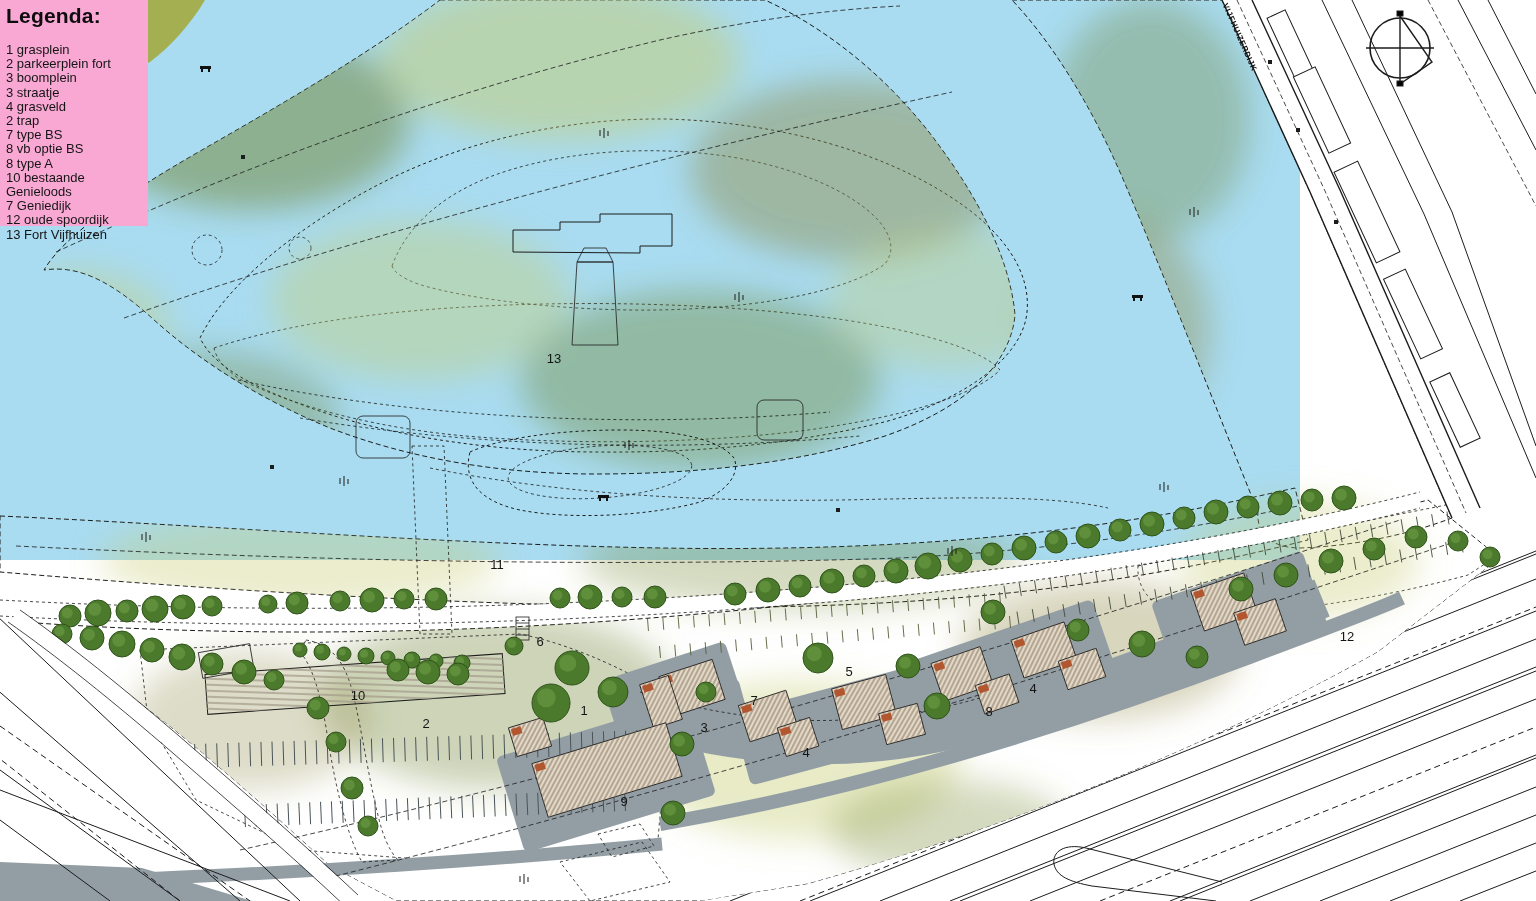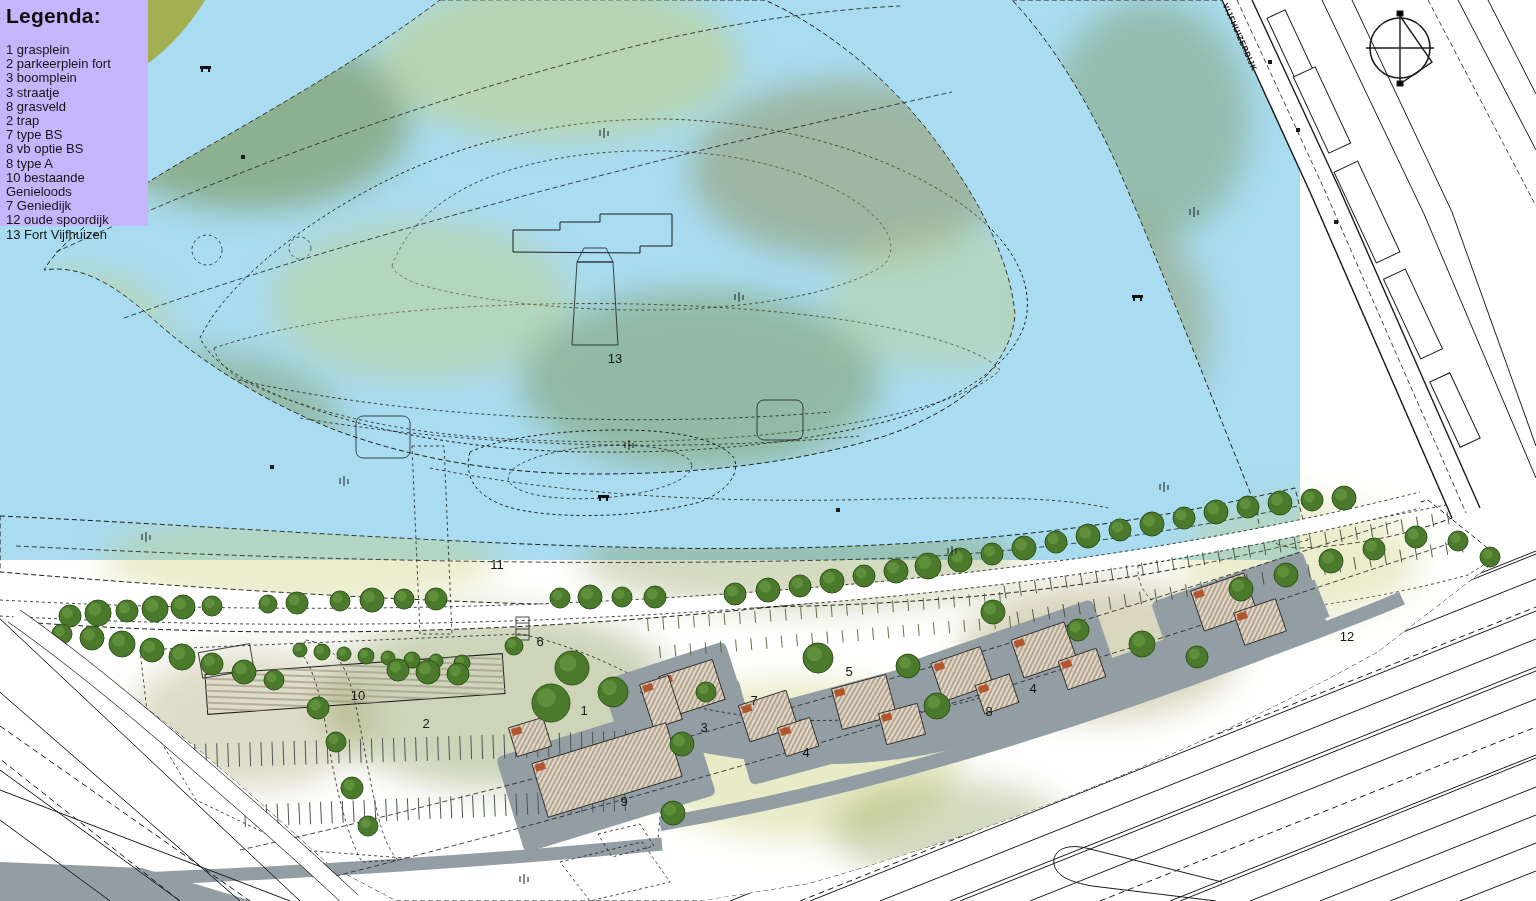--- a/index.html
+++ b/index.html
@@ -15,21 +15,21 @@
   .dgray{fill:var(--c-dark-gray,#6b7075);}
   .street{fill:var(--c-street-gray,#939ea4);}
   .ln{stroke:var(--c-line-black,#1c1c1c);fill:none;}
   .lnf{stroke:var(--c-line-black,#1c1c1c);}
   .dsh{stroke-dasharray:5 3;}
   .dsh2{stroke-dasharray:3 3;}
   .w08{stroke-width:.8;} .w1{stroke-width:1;} .w14{stroke-width:1.4;}
   .mott{filter:url(#soft);}
 
   
-  #legend{position:absolute;left:0;top:0;width:148px;height:226px;background:#c4b5fd;
+  #legend{position:absolute;left:0;top:0;width:148px;height:226px;background:#f9a8d4;
           padding:4px 6px;box-sizing:border-box;z-index:6;}
   #legend h1{font-size:21px;margin:0 0 15px 0;font-weight:bold;color:#0d0d0d;letter-spacing:.2px;}
   #legend ul{list-style:none;margin:0;padding:0;font-size:13px;line-height:14.2px;color:#151515;}
 
   
   #labels{position:absolute;left:0;top:0;width:100%;height:100%;z-index:5;pointer-events:none;}
   .map-label{position:absolute;transform:translate(-50%,-50%);font-size:13px;color:#141414;}
   .street-label{position:absolute;left:1229px;top:2px;font-size:8px;font-weight:bold;
                 letter-spacing:.6px;color:#101010;transform-origin:0 0;transform:rotate(66deg);
                 white-space:nowrap;}
@@ -866,35 +866,35 @@
       </g>
 </svg>
 
 <div id="legend">
   <h1>Legenda:</h1>
   <ul id="legend-list">
         <li>1 grasplein</li>
         <li>2 parkeerplein fort</li>
         <li>3 boomplein</li>
         <li>3 straatje</li>
-        <li>8 grasveld</li>
+        <li>4 grasveld</li>
         <li>2 trap</li>
         <li>7 type BS</li>
         <li>8 vb optie BS</li>
         <li>8 type A</li>
         <li>10 bestaande Genieloods</li>
         <li>7 Geniedijk</li>
         <li>12 oude spoordijk</li>
         <li>13 Fort Vijfhuizen</li>
       </ul>
 </div>
 
 <div id="labels">
   <span class="street-label">VIJFHUIZERDIJK</span>
-<span class="map-label" style="left: 615px; top: 358px;">13</span>
+<span class="map-label" style="left: 554px; top: 358px;">13</span>
       <span class="map-label" style="left: 497px; top: 564px;">11</span>
       <span class="map-label" style="left: 540px; top: 641px;">6</span>
       <span class="map-label" style="left: 358px; top: 695px;">10</span>
       <span class="map-label" style="left: 426px; top: 723px;">2</span>
       <span class="map-label" style="left: 584px; top: 710px;">1</span>
       <span class="map-label" style="left: 624px; top: 801px;">9</span>
       <span class="map-label" style="left: 704px; top: 727px;">3</span>
       <span class="map-label" style="left: 754px; top: 700px;">7</span>
       <span class="map-label" style="left: 806px; top: 752px;">4</span>
       <span class="map-label" style="left: 849px; top: 671px;">5</span>

